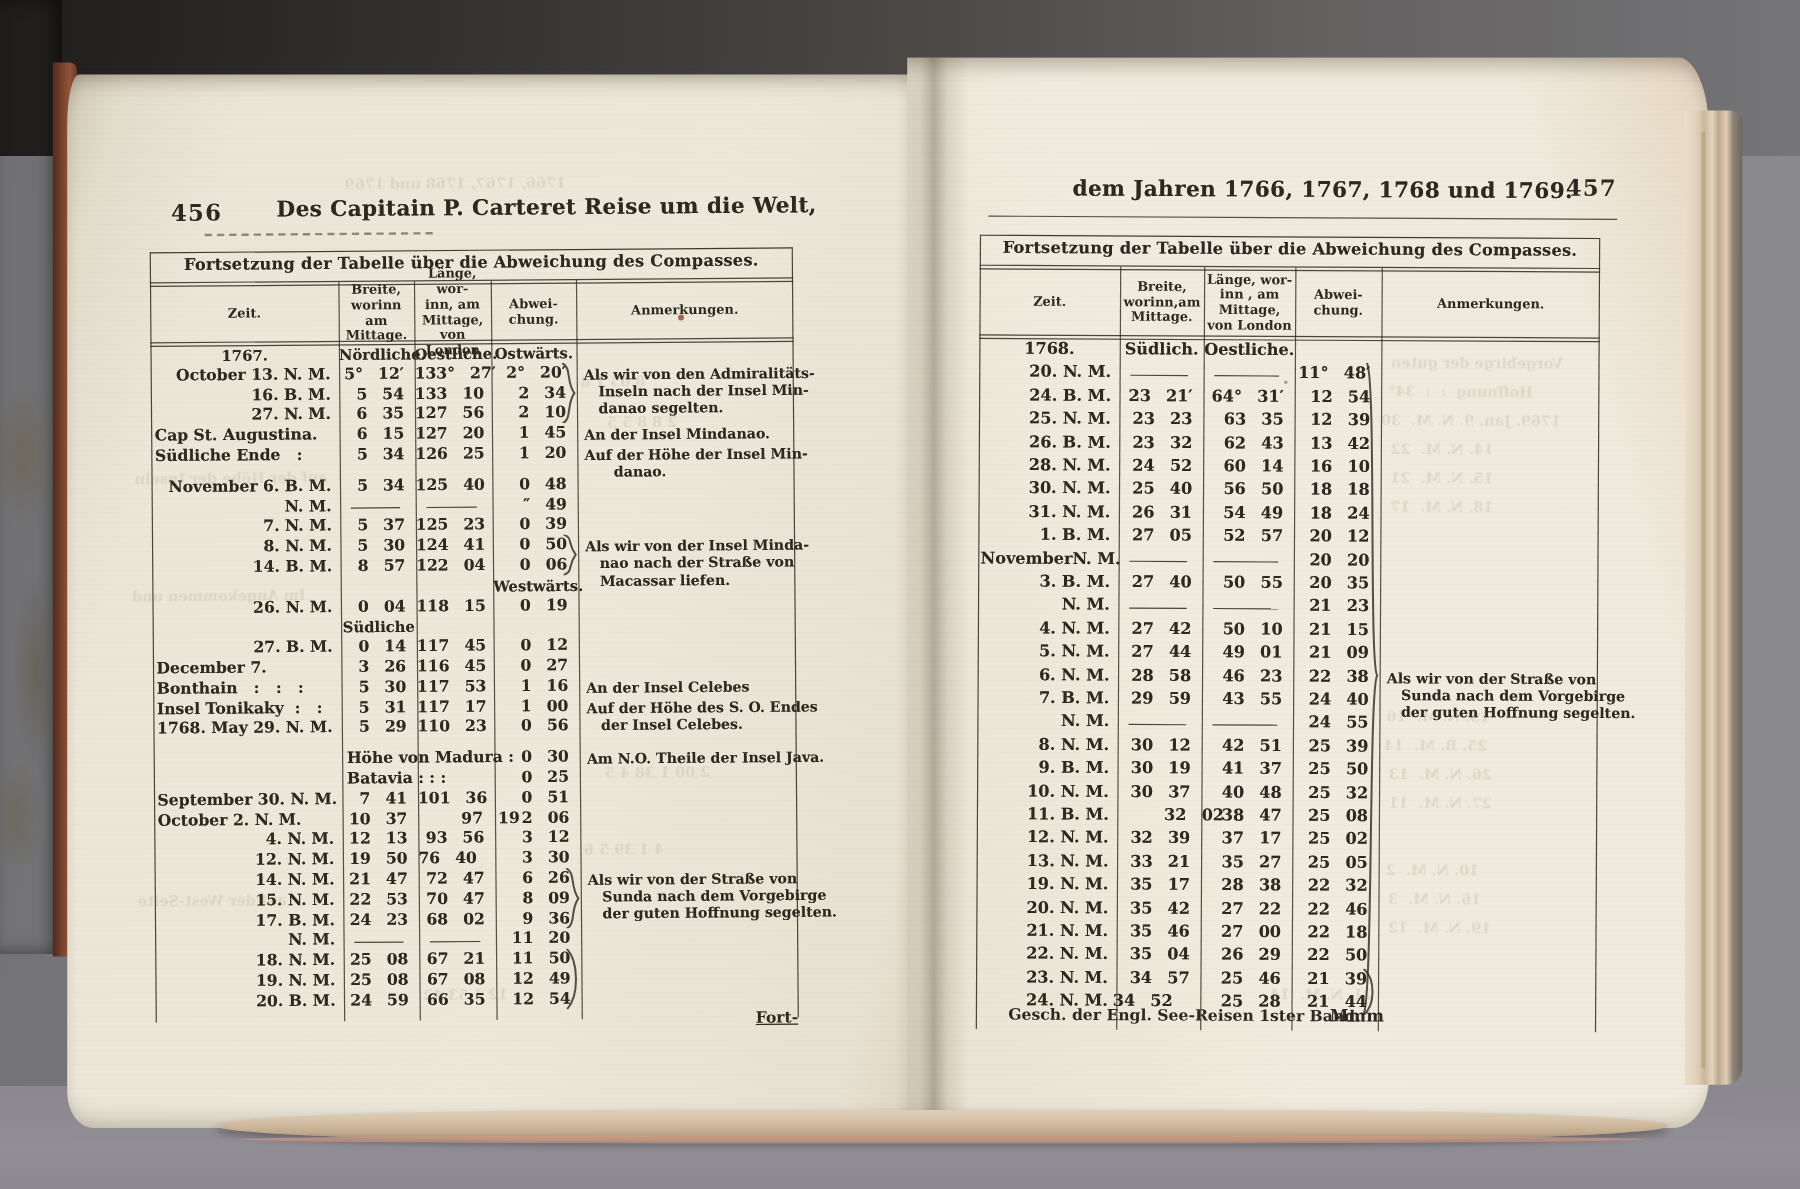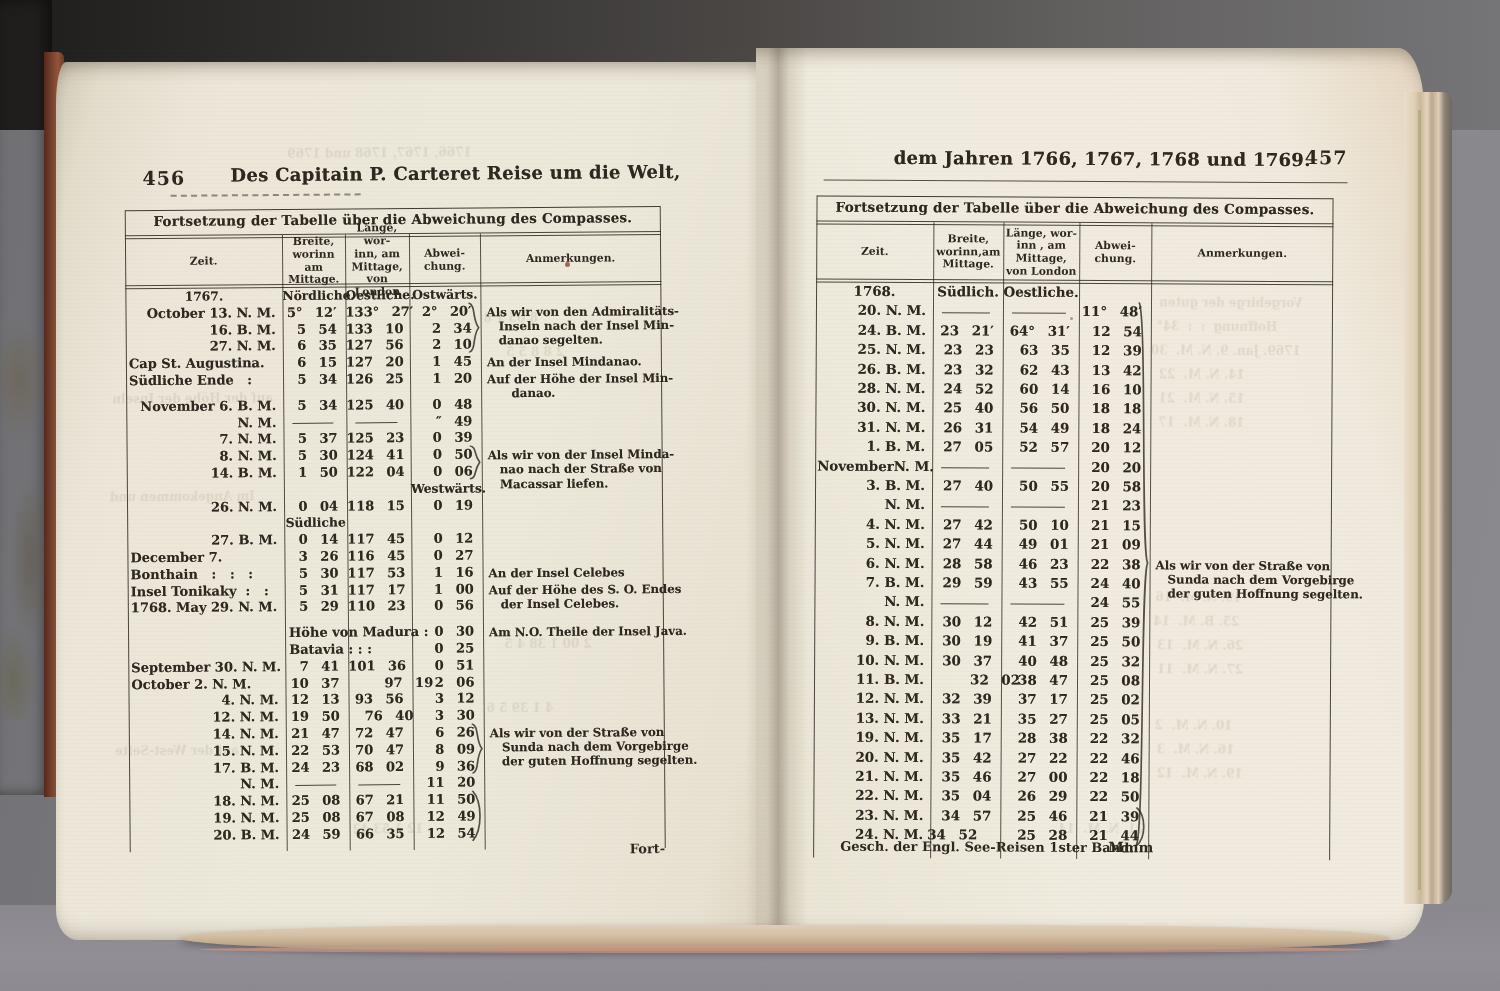--- a/index.html
+++ b/index.html
@@ -71,21 +71,21 @@
   .c-t{text-align:right;padding-right:7px;box-sizing:border-box;}
   .c-t.la{text-align:left;padding-left:3px;}
   .c-num{text-align:right;padding-right:9px;box-sizing:border-box;word-spacing:8px;}
   .lab .cell{text-align:center;word-spacing:normal;padding:0;font-size:12.3px;}
   .bwide{white-space:nowrap;text-align:left !important;padding-left:4px;word-spacing:normal !important;}
   .split{display:flex;justify-content:space-between;padding:0 6px 0 2px;box-sizing:border-box;text-align:left;}
   .dash{position:absolute;border-top:1.8px solid rgba(47,40,32,.85);}
   .note{position:absolute;font-size:11.8px;font-weight:700;line-height:1.2;white-space:pre;
         padding-left:12px;text-indent:-12px;text-shadow:0 0 .4px rgba(47,40,32,.4);}
   .brace{position:absolute;color:rgba(47,40,32,.8);}
-  .catchword{position:absolute;font-size:13px;font-weight:700;}
+  .catchword{position:absolute;font-size:13px;font-weight:700;text-decoration:underline;}
   .footerline{position:absolute;font-size:13px;font-weight:700;white-space:nowrap;}
   .signature{position:absolute;font-size:14px;font-weight:700;}
   .ghost{position:absolute;font-size:12px;font-weight:700;color:#7a6246;opacity:.13;
          transform:scaleX(-1);white-space:pre;filter:blur(.4px);}
   
   #leftTable{left:72px;top:148px;width:536px;height:642px;}
   #leftTable .t-line.l1{top:25px}#leftTable .t-line.l2{top:28px}
   #leftTable .t-line.l3{top:75px}#leftTable .t-line.l4{top:78px}
   #leftTable .vr.v1{left:157px}#leftTable .vr.v2{left:220px}
   #leftTable .vr.v3{left:284px}#leftTable .vr.v4{left:355px}
@@ -229,21 +229,21 @@
             <div class="cell c-num" style="left: 284px; width: 71px;">0 50</div>
             <div class="note" style="left: 361px; width: 173px; top: 1px;">Als wir von der Insel Minda-
 nao nach der Straße von
 Macassar liefen.</div>
             <div class="brace" style="left: 340px; top: -2px;"><svg width="16" height="33.6" viewBox="0 0 16 33.6">
                 <path d="M3 0 C 11 2.688, 6 6.800000000000001, 13 16.8 C 6 26.8, 11 30.912000000000003, 3 33.6" fill="none" stroke="rgba(47,40,32,.8)" stroke-width="1.7"></path>
               </svg></div>
           </div>
           <div class="trow" style="top: 177px; height: 16.8px;">
             <div class="cell c-t" style="left: 0px; width: 157px;">14. B. M.</div>
-            <div class="cell c-num" style="left: 157px; width: 63px;">1 50</div>
+            <div class="cell c-num" style="left: 157px; width: 63px;">8 57</div>
             <div class="cell c-num" style="left: 220px; width: 64px;">122 04</div>
             <div class="cell c-num" style="left: 284px; width: 71px;">0 06</div>
           </div>
           <div class="trow lab" style="top: 193.8px; height: 16.8px;">
             <div class="cell c-num" style="left: 284px; width: 71px;">Westwärts.</div>
           </div>
           <div class="trow" style="top: 210.6px; height: 16.8px;">
             <div class="cell c-t" style="left: 0px; width: 157px;">26. N. M.</div>
             <div class="cell c-num" style="left: 157px; width: 63px;">0 04</div>
             <div class="cell c-num" style="left: 220px; width: 64px;">118 15</div>
@@ -308,21 +308,21 @@
           </div>
           <div class="trow" style="top: 404.4px; height: 16.8px;">
             <div class="cell c-t" style="left: 0px; width: 157px;">4. N. M.</div>
             <div class="cell c-num" style="left: 157px; width: 63px;">12 13</div>
             <div class="cell c-num" style="left: 220px; width: 64px;">93 56</div>
             <div class="cell c-num" style="left: 284px; width: 71px;">3 12</div>
           </div>
           <div class="trow" style="top: 421.2px; height: 16.8px;">
             <div class="cell c-t" style="left: 0px; width: 157px;">12. N. M.</div>
             <div class="cell c-num" style="left: 157px; width: 63px;">19 50</div>
-            <div class="cell c-num" style="left: 220px; width: 64px; padding-left: 16px;">76 40</div>
+            <div class="cell c-num" style="left: 204px; width: 64px; padding-left: 16px;">76 40</div>
             <div class="cell c-num" style="left: 284px; width: 71px;">3 30</div>
           </div>
           <div class="trow" style="top: 438px; height: 16.8px;">
             <div class="cell c-t" style="left: 0px; width: 157px;">14. N. M.</div>
             <div class="cell c-num" style="left: 157px; width: 63px;">21 47</div>
             <div class="cell c-num" style="left: 220px; width: 64px;">72 47</div>
             <div class="cell c-num" style="left: 284px; width: 71px;">6 26</div>
             <div class="note" style="left: 361px; width: 173px; top: 1px;">Als wir von der Straße von
 Sunda nach dem Vorgebirge
 der guten Hoffnung segelten.</div>
@@ -473,21 +473,21 @@
           <div class="trow" style="top: 174.6px; height: 19.4px;">
             <div class="cell split" style="left: 0px; width: 117px;"><span>November</span><span>N. M.</span></div>
             <div class="dash" style="left: 126px; width: 48px; top: 8.73px;"></div>
             <div class="dash" style="left: 196px; width: 54px; top: 8.73px;"></div>
             <div class="cell c-num" style="left: 263px; width: 72px;">20 20</div>
           </div>
           <div class="trow" style="top: 194px; height: 19.4px;">
             <div class="cell c-t" style="left: 0px; width: 117px;">3. B. M.</div>
             <div class="cell c-num" style="left: 117px; width: 70px;">27 40</div>
             <div class="cell c-num" style="left: 187px; width: 76px;">50 55</div>
-            <div class="cell c-num" style="left: 263px; width: 72px;">20 58</div>
+            <div class="cell c-num" style="left: 263px; width: 72px;">20 35</div>
           </div>
           <div class="trow" style="top: 213.4px; height: 19.4px;">
             <div class="cell c-t" style="left: 0px; width: 117px;">N. M.</div>
             <div class="dash" style="left: 126px; width: 48px; top: 8.73px;"></div>
             <div class="dash" style="left: 196px; width: 54px; top: 8.73px;"></div>
             <div class="cell c-num" style="left: 263px; width: 72px;">21 23</div>
           </div>
           <div class="trow" style="top: 232.8px; height: 19.4px;">
             <div class="cell c-t" style="left: 0px; width: 117px;">4. N. M.</div>
             <div class="cell c-num" style="left: 117px; width: 70px;">27 42</div>

